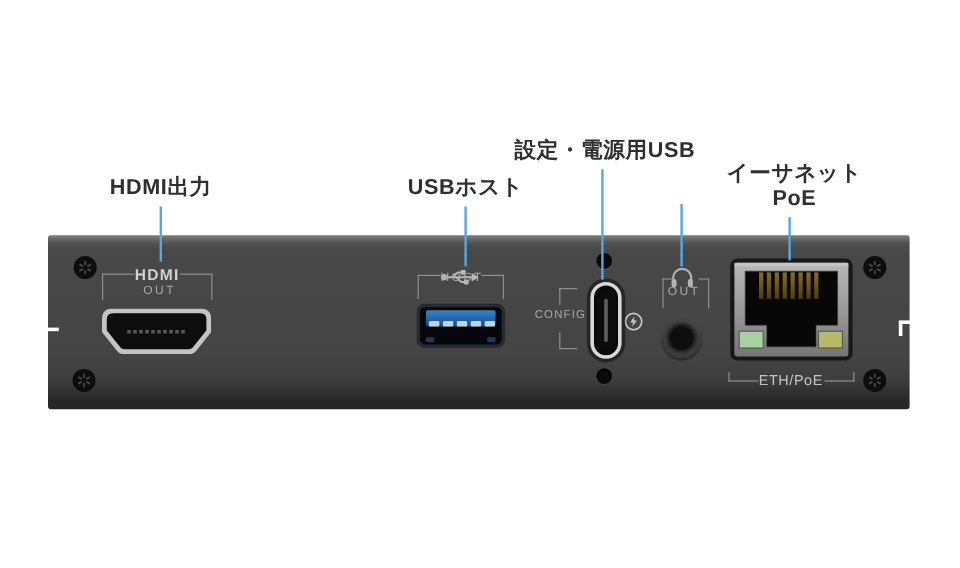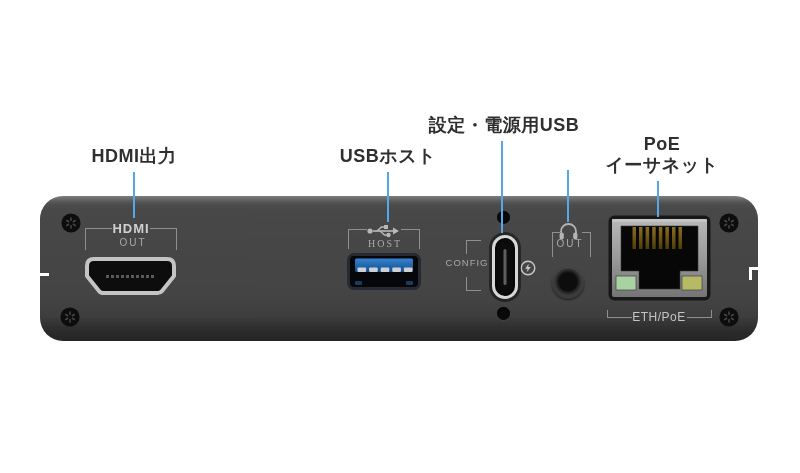--- a/index.html
+++ b/index.html
@@ -9,21 +9,21 @@
   }
   
   .callout{
     position:absolute;transform:translateX(-50%);
     font-size:18px;font-weight:bold;color:#2f2f2f;white-space:nowrap;
     text-align:center;line-height:21px;letter-spacing:.5px;
   }
   .leader{position:absolute;width:2px;background:#55a7e6;z-index:30;}
   
   #device{
-    position:absolute;left:40px;top:196px;width:718px;height:145px;border-radius:23px;
+    position:absolute;left:40px;top:196px;width:718px;height:145px;border-radius:2px;
     background:linear-gradient(180deg,
       #7e7e7e 0px,#6a6a6a 3px,#565656 6px,#4c4c4c 9px,#484848 14px,
       #464646 55px,#444444 100px,#3e3e3e 120px,#313131 130px,#292929 137px,#252525 145px);
   }
   .screw{position:absolute;width:20px;height:20px;}
   .notch{position:absolute;background:#ffffff;z-index:40;}
   
   .bk{position:absolute;border:0 solid #8f8f8f;}
   .bk-tl{border-top-width:1px;border-left-width:1px;}
   .bk-tr{border-top-width:1px;border-right-width:1px;}
@@ -59,22 +59,22 @@
 </style>
 </head>
 <body>
 
 <div id="stage">
 
   <div class="callout" style="left:134px;top:146px;">HDMI出力</div>
   <div class="callout" style="left:504px;top:115px;">設定・電源用USB</div>
   <div class="callout" style="left:388px;top:146px;">USBホスト</div>
   <div class="callout" style="left:662px;top:134px;">
+    <div>イーサネット</div>
     <div>PoE</div>
-    <div>イーサネット</div>
   </div>
 
   <div class="leader" style="left:133px;top:172px;height:46px;"></div>
   <div class="leader" style="left:387px;top:172px;height:50px;"></div>
   <div class="leader" style="left:501px;top:141px;height:92px;"></div>
   <div class="leader" style="left:567px;top:170px;height:52px;"></div>
   <div class="leader" style="left:657px;top:181px;height:36px;"></div>
 
   <div id="device">
 
@@ -131,21 +131,21 @@
         <circle cx="3" cy="7" r="2.6" fill="#b8b8b8"></circle>
         <path d="M5.6 7 H27" stroke="#b8b8b8" stroke-width="1.6"></path>
         <path d="M26 3.5 L32 7 L26 10.5 Z" fill="#b8b8b8"></path>
         <path d="M10 7 L14.5 3 H18" stroke="#b8b8b8" stroke-width="1.6" fill="none"></path>
         <rect x="17" y="1" width="4" height="4" fill="#b8b8b8"></rect>
         <path d="M13 7 L17.5 11 H20" stroke="#b8b8b8" stroke-width="1.6" fill="none"></path>
         <circle cx="21.5" cy="11" r="2.2" fill="#b8b8b8"></circle>
       </svg>
       <div class="bk bk-tl" style="left:308px;top:33px;width:18px;height:19px;"></div>
       <div class="bk bk-tr" style="left:361px;top:33px;width:18px;height:19px;"></div>
-      <div class="sk-sub" style="left:345px;top:42px;font-family:Liberation Serif, serif;">HOST</div>
+      <div class="sk-sub" style="left:345px;top:30px;">HOST</div>
       <svg class="svgport" style="left:307px;top:57px;" width="74" height="37" viewBox="0 0 74 37">
         <defs>
           <linearGradient id="ubg" x1="0" y1="0" x2="0" y2="1">
             <stop offset="0" stop-color="#3a84cd"></stop>
               <stop offset=".35" stop-color="#2570b8"></stop>
               <stop offset="1" stop-color="#164e86"></stop>
           </linearGradient>
         </defs>
         <rect x="1.5" y="1.5" width="71" height="34" rx="5.5" fill="#05070a" stroke="#262b33" stroke-width="3"></rect>
         <rect x="8" y="5.5" width="58" height="13.5" rx="1.5" fill="url(#ubg)"></rect>

